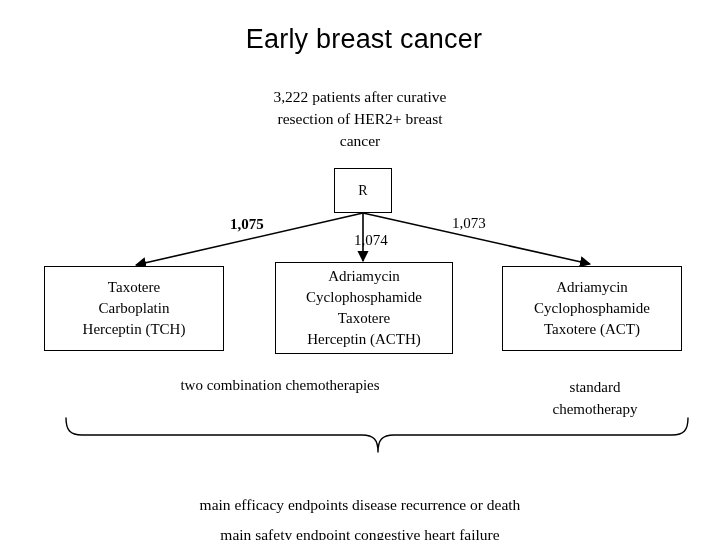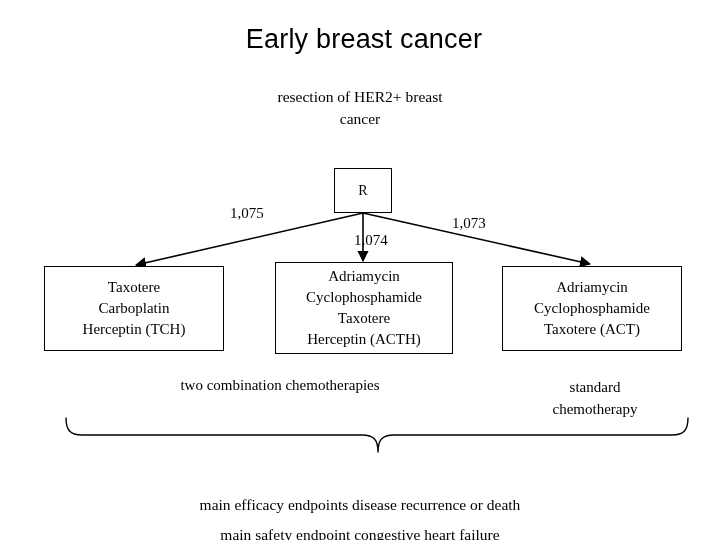--- a/index.html
+++ b/index.html
@@ -59,21 +59,21 @@
     background: #fff;
   }
 
   
   .count-label {
     font-size: 15px;
     line-height: 18px;
     white-space: nowrap;
     background: transparent;
   }
-  #count-left  { left: 230px; top: 204px; }
+  #count-left  { left: 230px; top: 215px; font-weight: bold; }
   #count-mid   { left: 354px; top: 231px; }
   #count-right { left: 452px; top: 214px; }
 
   
   #arrows {
     left: 0; top: 0;
     width: 720px; height: 540px;
     pointer-events: none;
   }
 
@@ -132,20 +132,21 @@
   .endpoint-line { display: block; }
 </style>
 </head>
 <body>
 
 <div id="stage">
 
   <div class="abs" id="title">Early breast cancer</div>
 
   <div class="abs" id="subtitle">
+    <span class="tx-line">3,222 patients after curative</span>
     <span class="tx-line">resection of HER2+ breast</span>
     <span class="tx-line">cancer</span>
   </div>
 
   <svg class="abs" id="arrows" viewBox="0 0 720 540" xmlns="http://www.w3.org/2000/svg">
     <defs>
       <marker id="ah" viewBox="0 0 10 10" refX="9" refY="5" markerWidth="7" markerHeight="7" orient="auto-start-reverse">
         <path d="M 0 0 L 10 5 L 0 10 z" fill="#000"></path>
       </marker>
     </defs>

